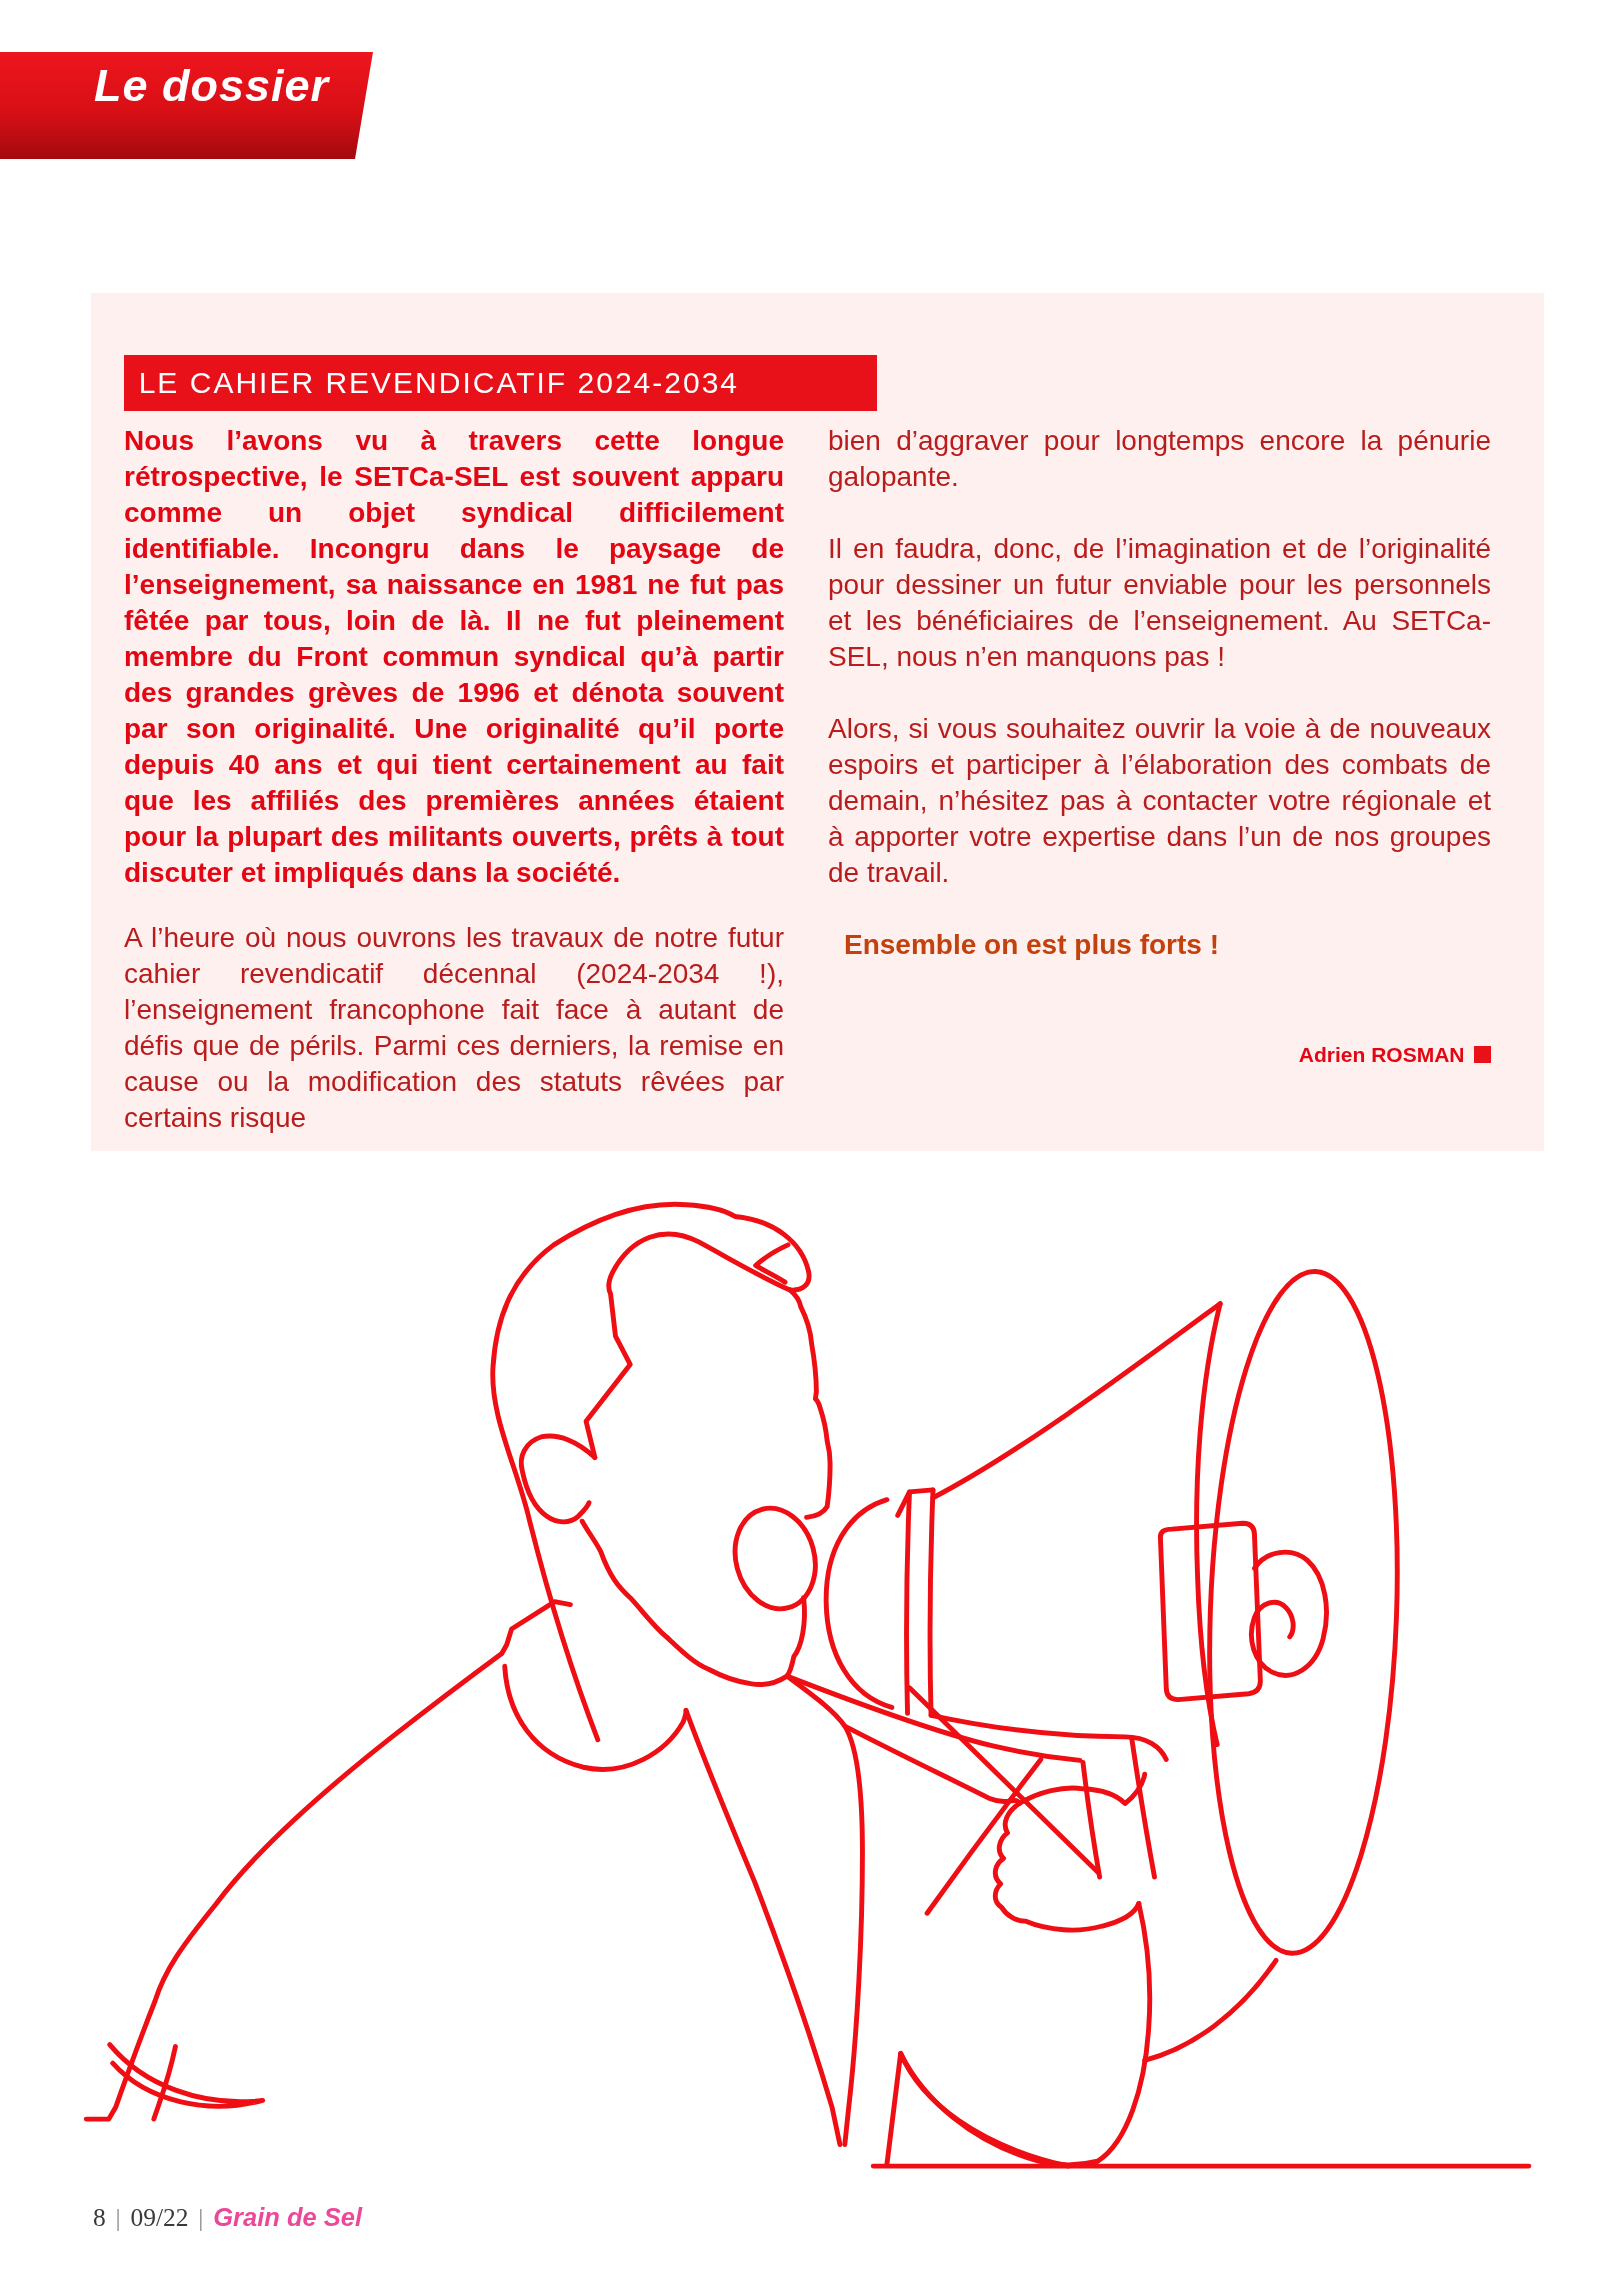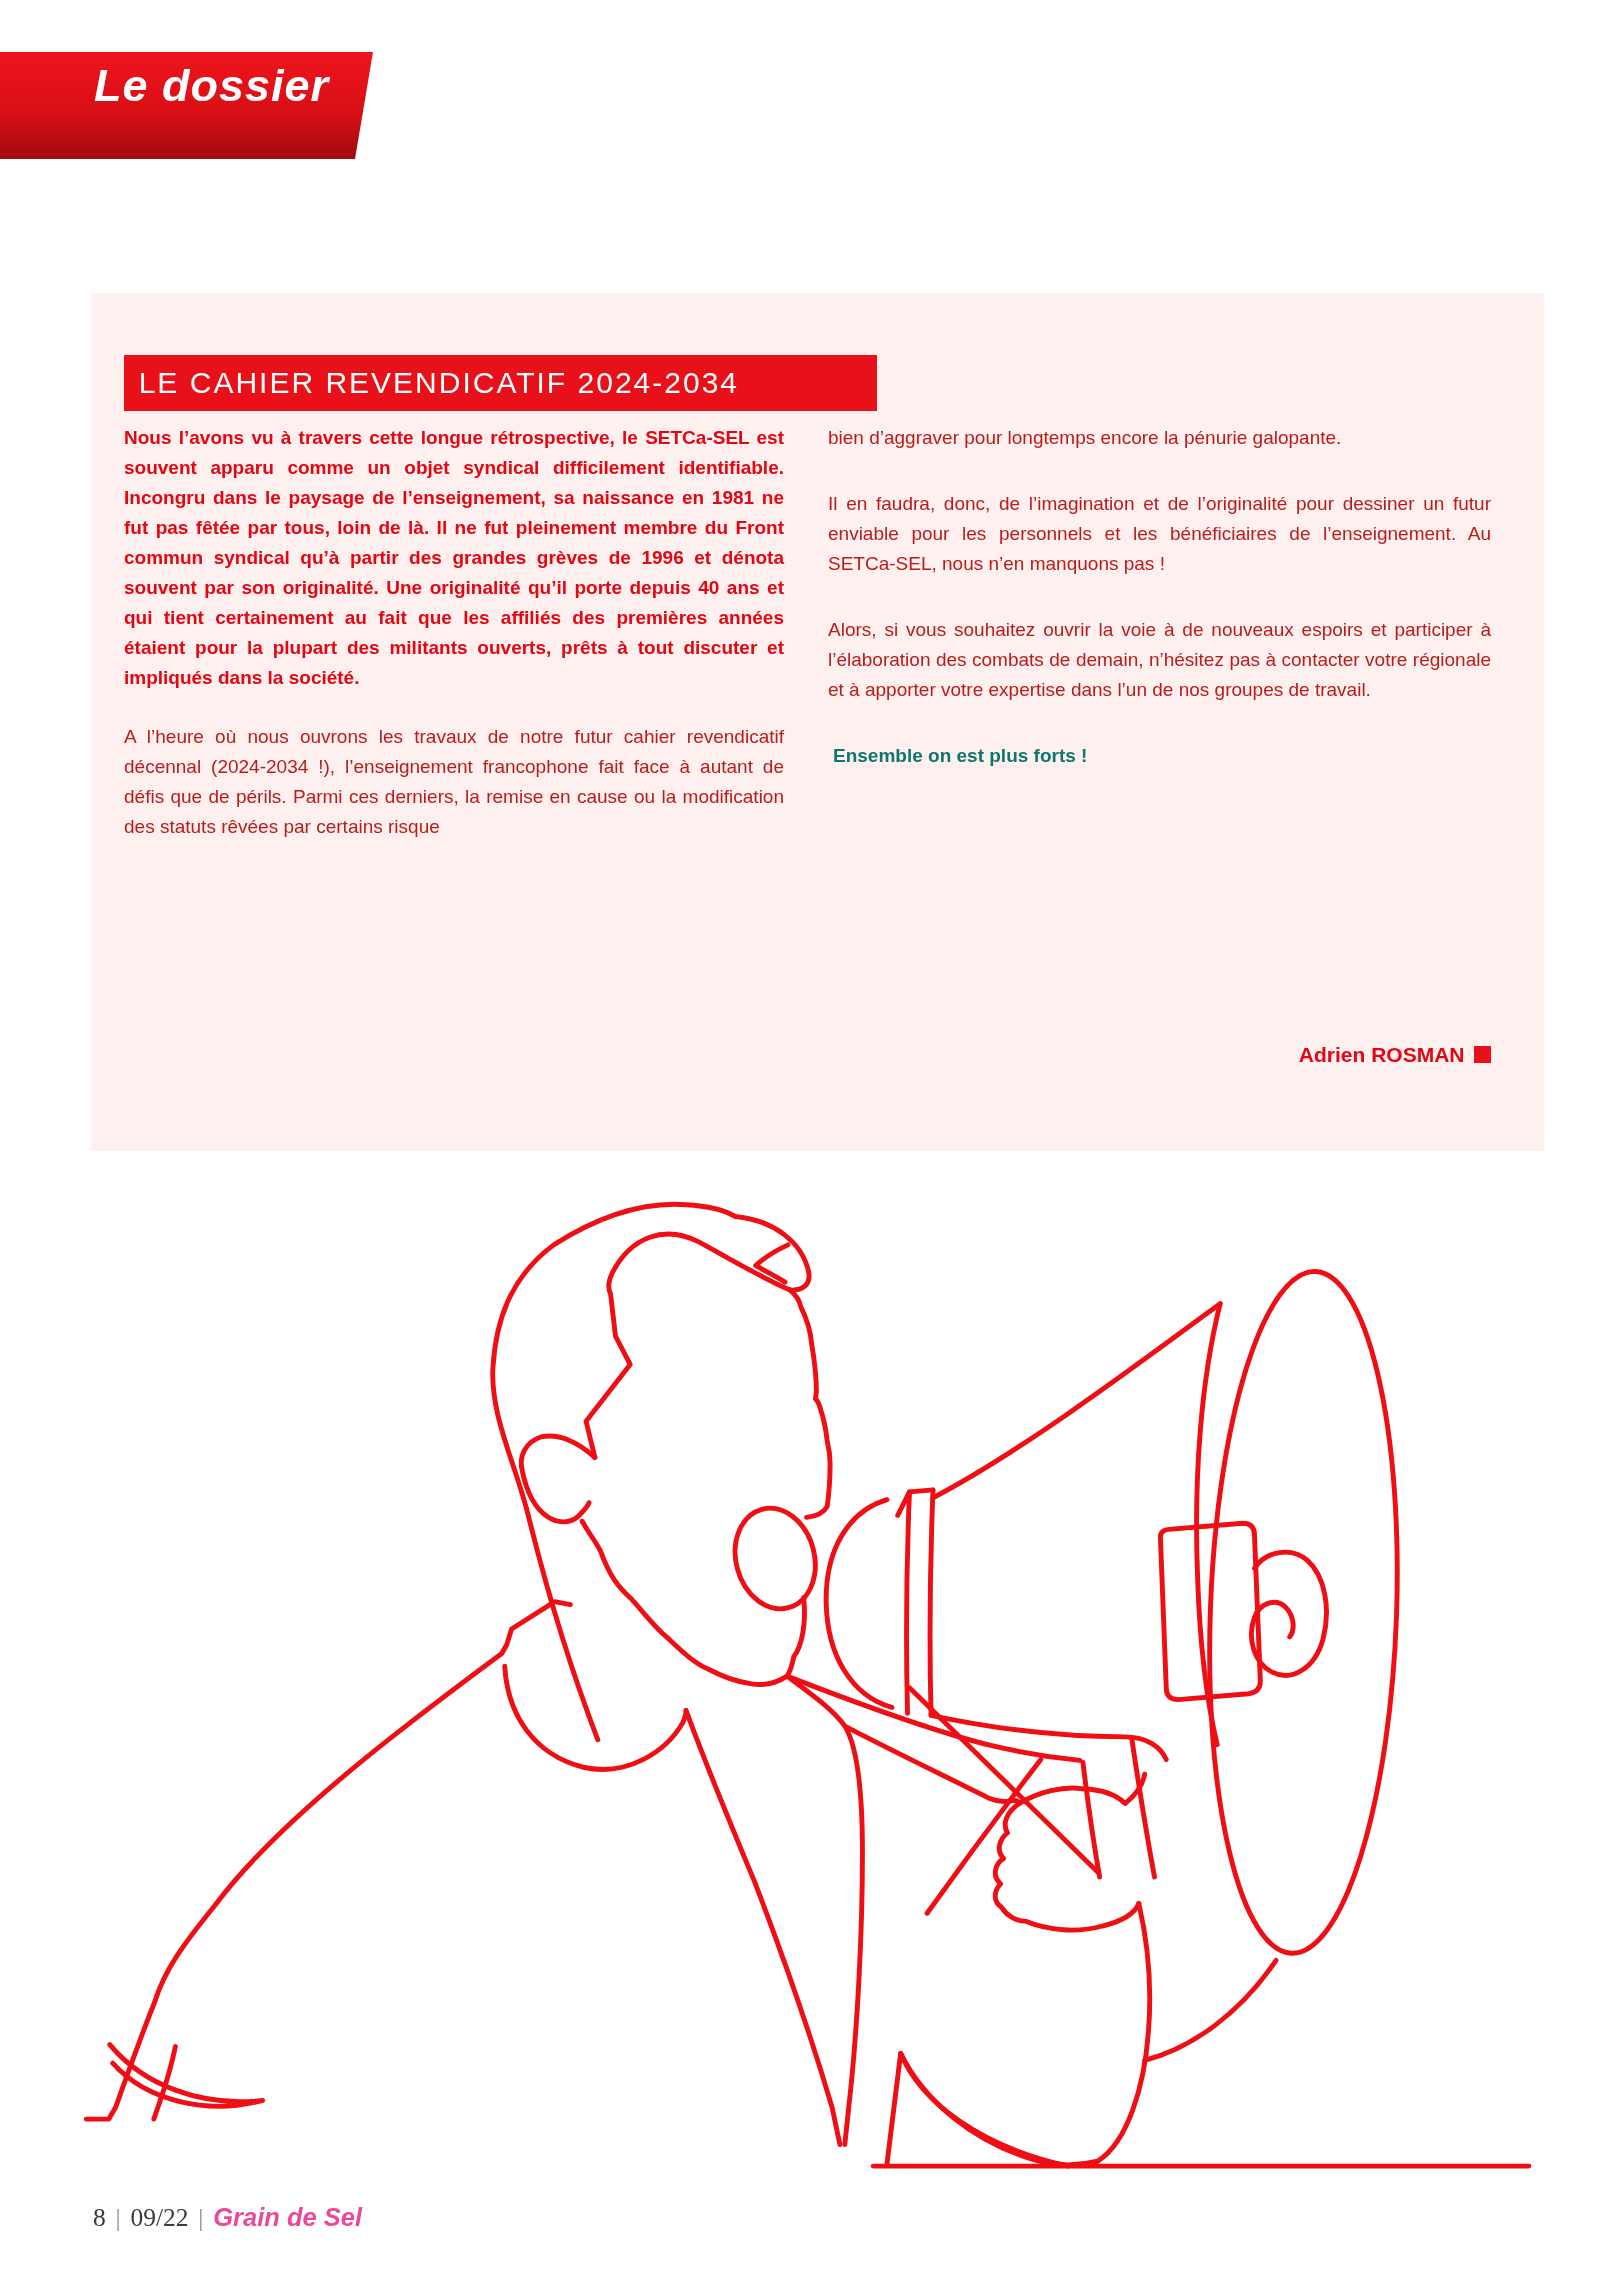--- a/index.html
+++ b/index.html
@@ -26,26 +26,26 @@
     position:absolute;left:91px;top:293px;width:1453px;height:858px;
     background:#fdf0ee;
   }
   .title-bar{
     position:absolute;left:33px;top:62px;width:753px;height:56px;
     background:#e8111a;color:#ffffff;
     font-size:30px;font-weight:400;letter-spacing:2px;
     line-height:56px;padding-left:14.7px;box-sizing:border-box;
     white-space:nowrap;
   }
-  .col{position:absolute;top:130px;text-align:justify;font-size:19px;line-height:30px;}
+  .col{position:absolute;top:130px;text-align:justify;font-size:28px;line-height:36px;}
   .col-left{left:33px;width:660px;}
   .col-right{left:737px;width:663px;}
   .lead{color:#e30613;font-weight:bold;margin:0 0 29px 0;}
   .body-text{color:#b91c1c;margin:0 0 36px 0;}
-  .closing{color:#0f766e;font-weight:bold;margin:5px;}
+  .closing{color:#c2410c;font-weight:bold;margin:16px;}
   .author-line{
     position:absolute;right:53px;top:750px;
     color:#e30613;font-weight:bold;font-size:21px;white-space:nowrap;
   }
   .author-square{
     display:inline-block;width:16.7px;height:16.7px;background:#e8111a;
     margin-left:9.8px;vertical-align:-1px;
   }
   
   .illustration{position:absolute;left:0;top:1186px;width:1621px;height:990px;}

